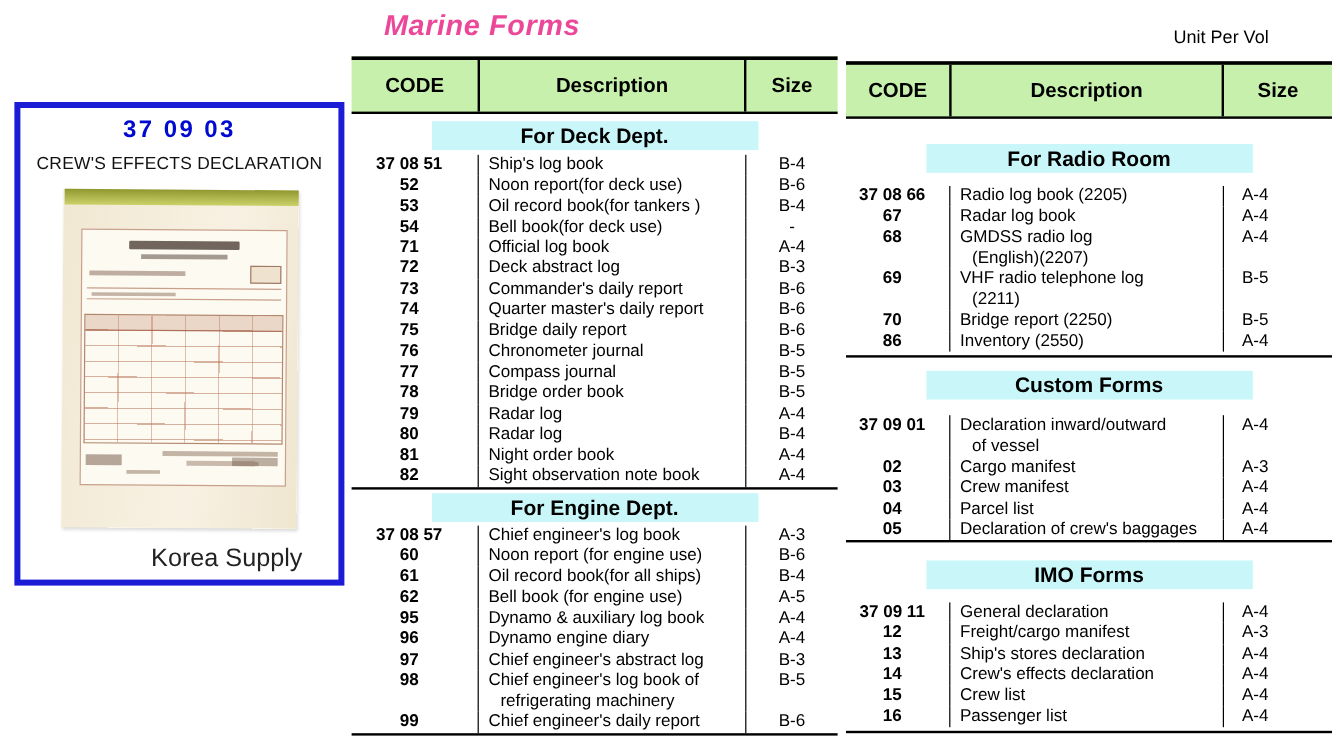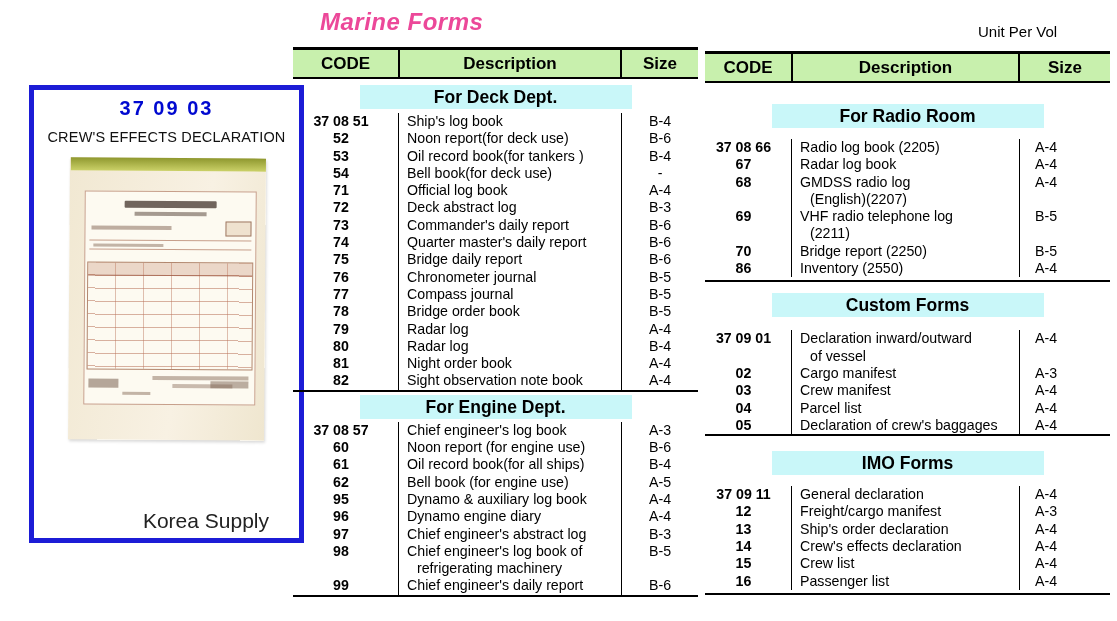--- a/index.html
+++ b/index.html
@@ -26,24 +26,23 @@
     font-size:24px;font-weight:bold;font-style:italic;
     letter-spacing:.5px;color:#ec4899;
   }
   .unit-note{
     position:absolute;left:978px;top:23px;
     font-size:15px;
     text-align:right;
   }
   
   .product-card{
-    position:absolute;left:12px;top:85px;width:275px;height:458px;
+    position:absolute;left:12px;top:85px;width:275px;height:403px;
     border:5px solid var(--frame-blue);
     background:#fff;
-    margin-left:17px;
   }
   .p-code{
     margin-top:7px;text-align:center;
     font-size:20px;font-weight:bold;letter-spacing:2px;
     color:var(--code-blue);
   }
   .p-title{
     margin-top:9px;text-align:center;
     font-size:14.5px;letter-spacing:.2px;color:#111;
   }
@@ -117,21 +116,21 @@
     position:absolute;bottom:16px;left:4px;width:30px;height:9px;background:#7a6050;opacity:.55;
   }
   .smudge-serial{
     position:absolute;bottom:16px;right:6px;width:38px;height:7px;background:#7a6050;opacity:.5;
   }
   
   .table{position:absolute;width:405px;}
   .tbl-left{left:293px;top:47px;}
   .tbl-right{left:705px;top:51px;}
   .thead{
-    display:flex;height:32px;align-items:stretch;
+    display:flex;height:48px;align-items:stretch;
     background:var(--header-green);
     border-top:3px solid var(--line-black);
     border-bottom:2px solid var(--line-black);
     justify-content:flex-end;
   }
   .th{
     display:flex;align-items:center;justify-content:center;
     font-weight:bold;font-size:17px;
   }
   .tbl-left  .th-code{width:105px;}
@@ -501,21 +500,21 @@
         <div class="row">
           <div class="cell cell-code">12</div>
           <div class="cell cell-desc">
             <div class="desc1">Freight/cargo manifest</div>
           </div>
           <div class="cell cell-size">A-3</div>
         </div>
         <div class="row">
           <div class="cell cell-code">13</div>
           <div class="cell cell-desc">
-            <div class="desc1">Ship's order declaration</div>
+            <div class="desc1">Ship's stores declaration</div>
           </div>
           <div class="cell cell-size">A-4</div>
         </div>
         <div class="row">
           <div class="cell cell-code">14</div>
           <div class="cell cell-desc">
             <div class="desc1">Crew's effects declaration</div>
           </div>
           <div class="cell cell-size">A-4</div>
         </div>

